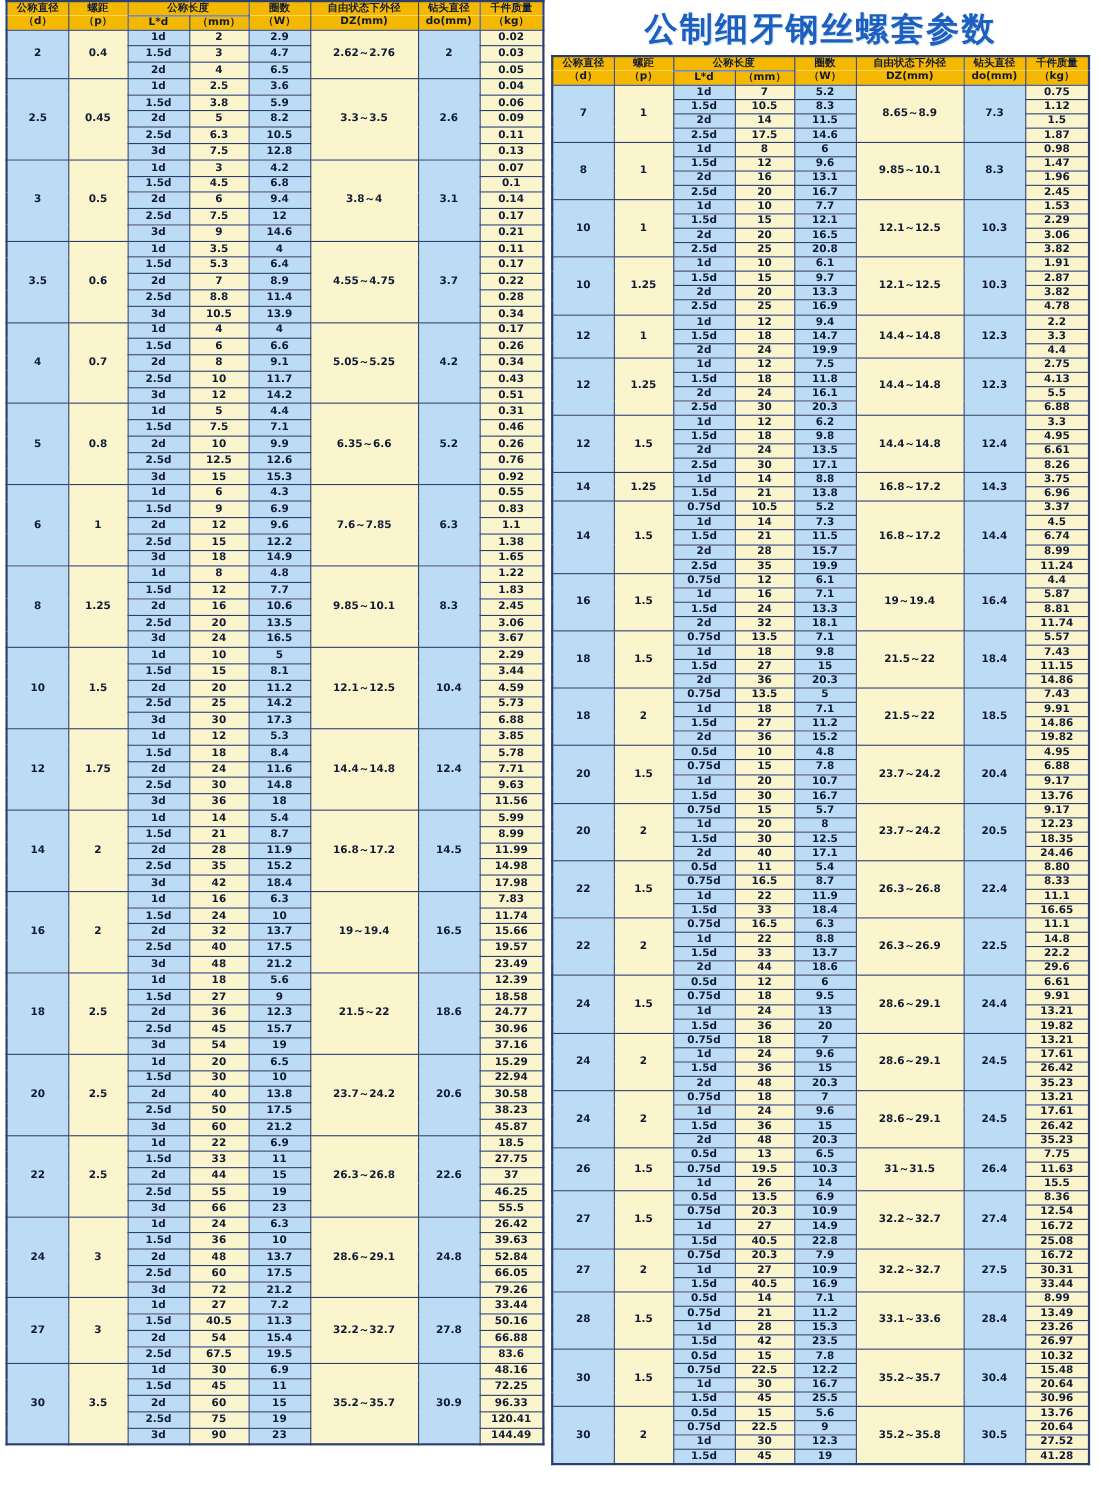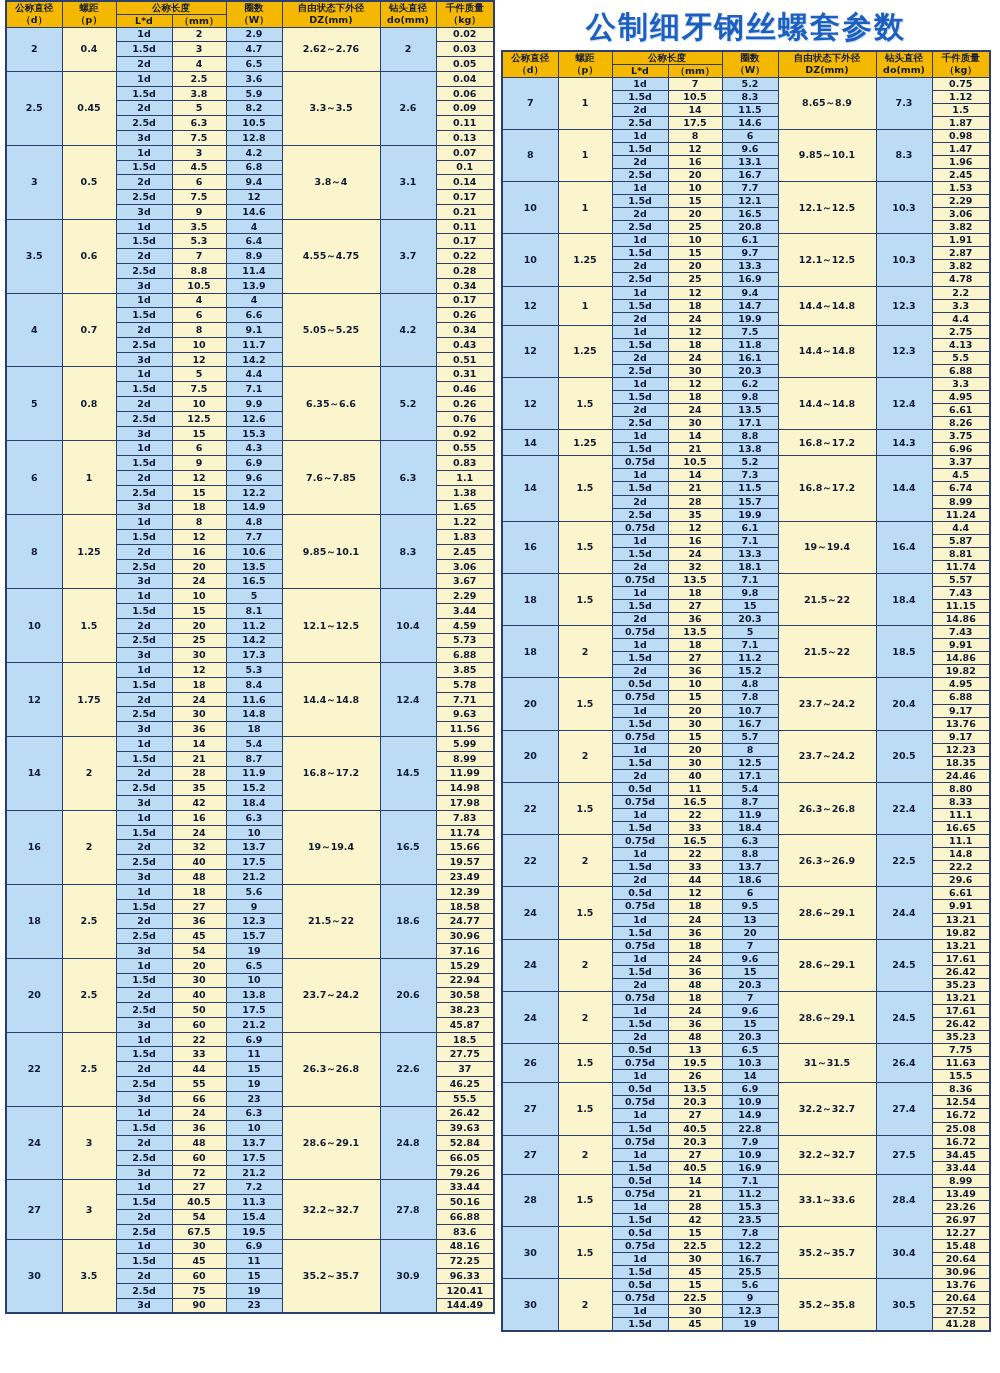--- a/index.html
+++ b/index.html
@@ -1344,21 +1344,21 @@
             <td class="c-cream">20.3</td>
             <td class="c-blue">7.9</td>
             <td rowspan="3" class="c-cream">32.2～32.7</td>
             <td rowspan="3" class="c-blue">27.5</td>
             <td class="c-cream">16.72</td>
           </tr>
           <tr class="rowcell" style="height: 13.073px;">
             <td class="c-blue">1d</td>
             <td class="c-cream">27</td>
             <td class="c-blue">10.9</td>
-            <td class="c-cream">34.45</td>
+            <td class="c-cream">30.31</td>
           </tr>
           <tr class="rowcell" style="height: 13.073px;">
             <td class="c-blue">1.5d</td>
             <td class="c-cream">40.5</td>
             <td class="c-blue">16.9</td>
             <td class="c-cream">33.44</td>
           </tr>
           <tr class="rowcell" style="height: 13.073px;">
             <td rowspan="4" class="c-blue">28</td>
             <td rowspan="4" class="c-cream">1.5</td>
@@ -1388,21 +1388,21 @@
             <td class="c-cream">26.97</td>
           </tr>
           <tr class="rowcell" style="height: 13.073px;">
             <td rowspan="4" class="c-blue">30</td>
             <td rowspan="4" class="c-cream">1.5</td>
             <td class="c-blue">0.5d</td>
             <td class="c-cream">15</td>
             <td class="c-blue">7.8</td>
             <td rowspan="4" class="c-cream">35.2～35.7</td>
             <td rowspan="4" class="c-blue">30.4</td>
-            <td class="c-cream">12.27</td>
+            <td class="c-cream">10.32</td>
           </tr>
           <tr class="rowcell" style="height: 13.073px;">
             <td class="c-blue">0.75d</td>
             <td class="c-cream">22.5</td>
             <td class="c-blue">12.2</td>
             <td class="c-cream">15.48</td>
           </tr>
           <tr class="rowcell" style="height: 13.073px;">
             <td class="c-blue">1d</td>
             <td class="c-cream">30</td>

